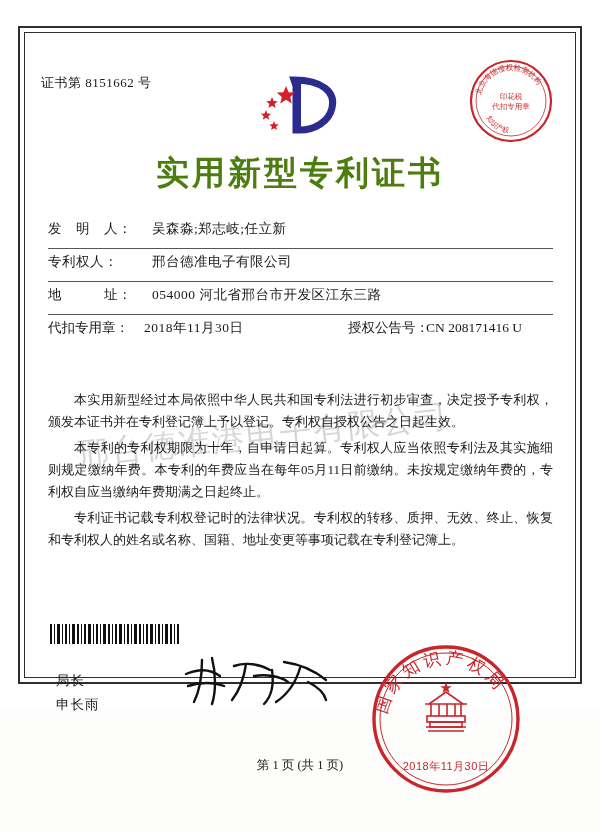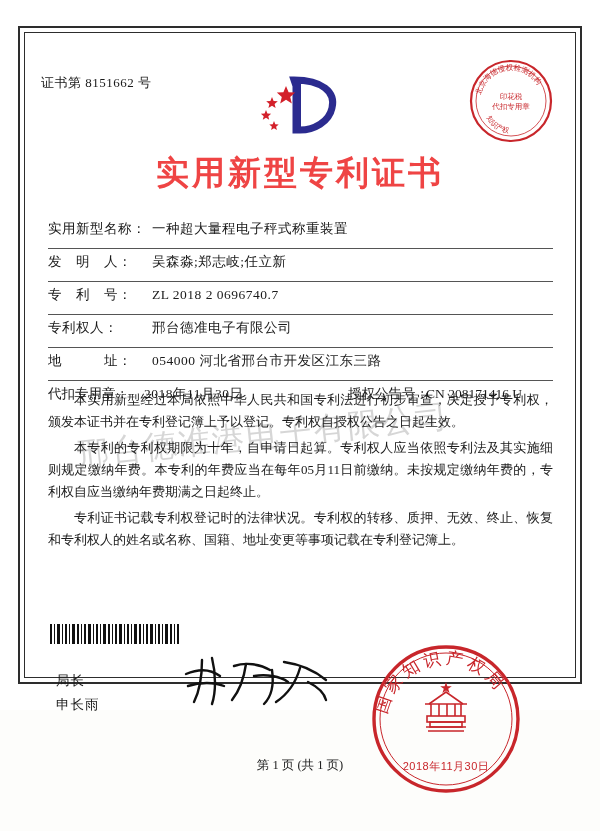--- a/index.html
+++ b/index.html
@@ -51,21 +51,21 @@
   }
 
   
   .title{
     position:absolute;left:0;top:107px;width:528px;
     text-align:center;
     font-size:33px;
     font-weight:bold;
     letter-spacing:3px;
     font-family:"Liberation Serif", serif;
-    color:#ef4444;
+    color:#4d7c0f;
   }
 
   
   .fields{
     position:absolute;left:12px;top:172px;width:505px;
     font-size:13.5px;
     line-height:1;
   }
   .frow{
     position:relative;
@@ -184,37 +184,27 @@
         </text>
         <text x="43" y="41" text-anchor="middle" font-size="7.5" fill="#c8262b" font-family="Liberation Serif, serif">印花税</text>
         <text x="43" y="51" text-anchor="middle" font-size="7.5" fill="#c8262b" font-family="Liberation Serif, serif">代扣专用章</text>
       </svg>
     </div>
 
     <div class="title">实用新型专利证书</div>
 
     <div class="fields">
 
-      <div class="frow">
-        <span class="flabel">实用新型名称：</span>
-        <span class="fvalue v-ind">一种超大量程电子秤式称重装置</span>
-        <span class="rule"></span>
-      </div>
 
       <div class="frow">
         <span class="flabel">发　明　人：</span>
         <span class="fvalue v-ind">吴森淼;郑志岐;任立新</span>
         <span class="rule"></span>
       </div>
 
-      <div class="frow">
-        <span class="flabel">专　利　号：</span>
-        <span class="fvalue v-ind">ZL 2018 2 0696740.7</span>
-        <span class="rule"></span>
-      </div>
 
 
       <div class="frow">
         <span class="flabel">专利权人：</span>
         <span class="fvalue v-ind">邢台德准电子有限公司</span>
         <span class="rule"></span>
       </div>
 
       <div class="frow">
         <span class="flabel">地　　　址：</span>

